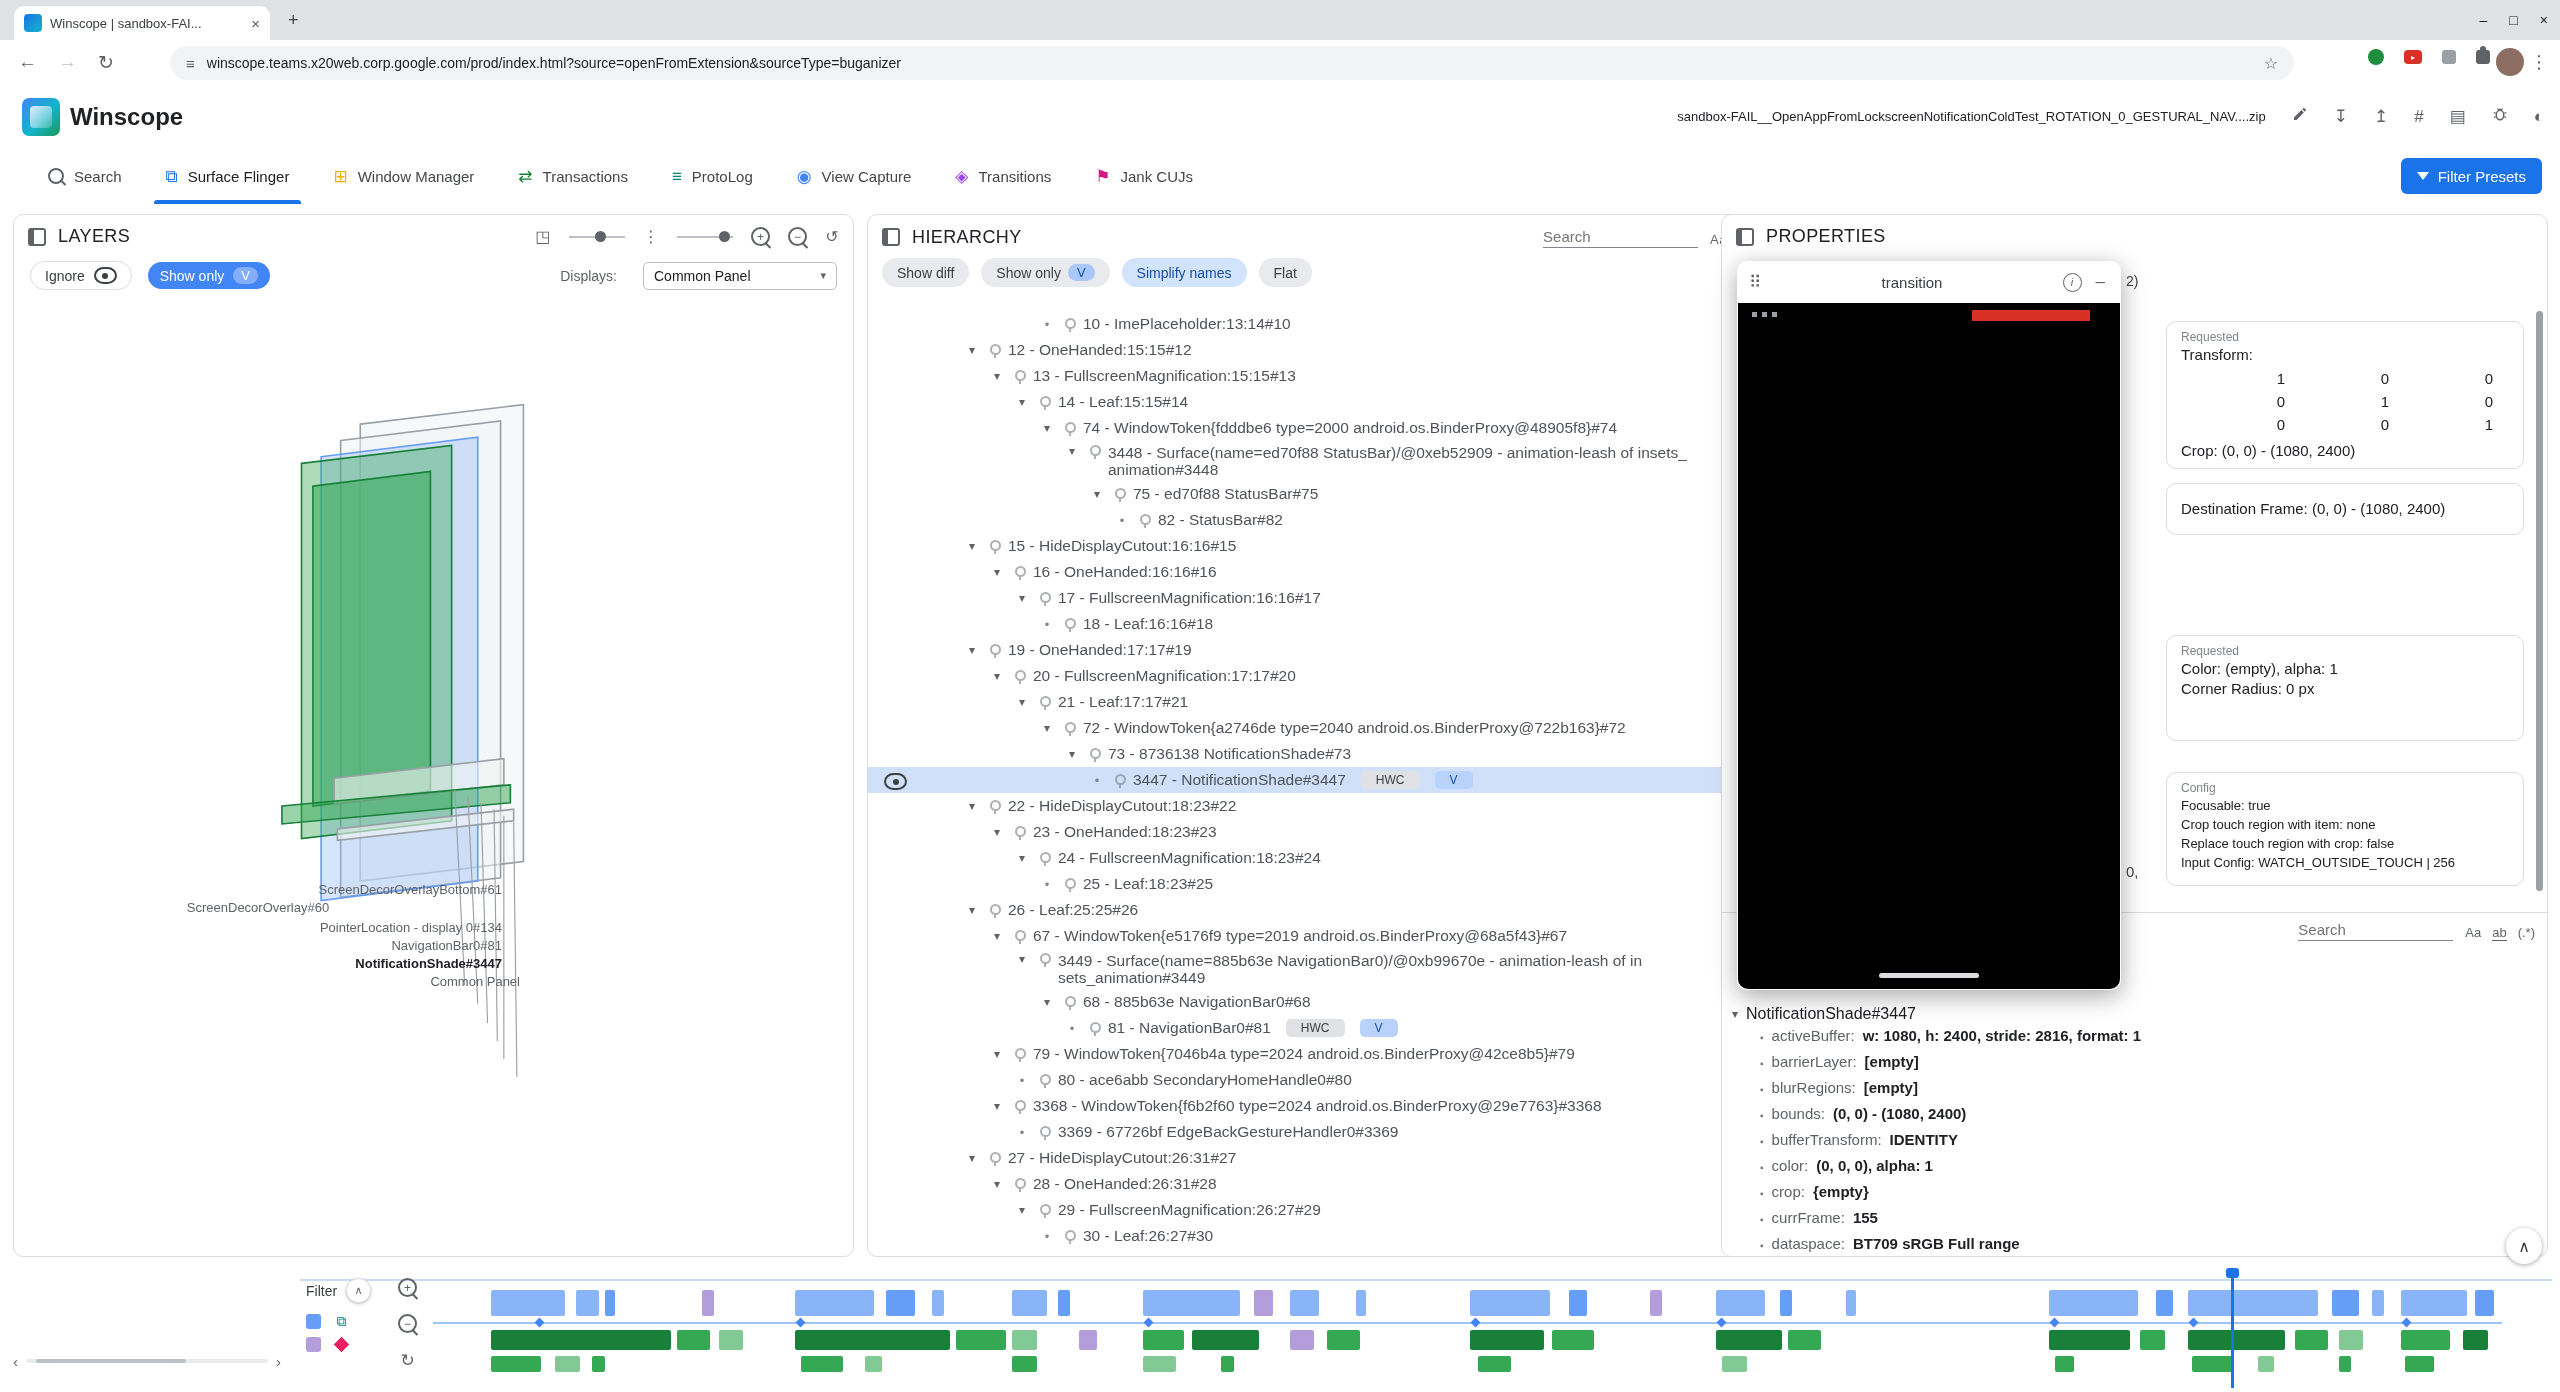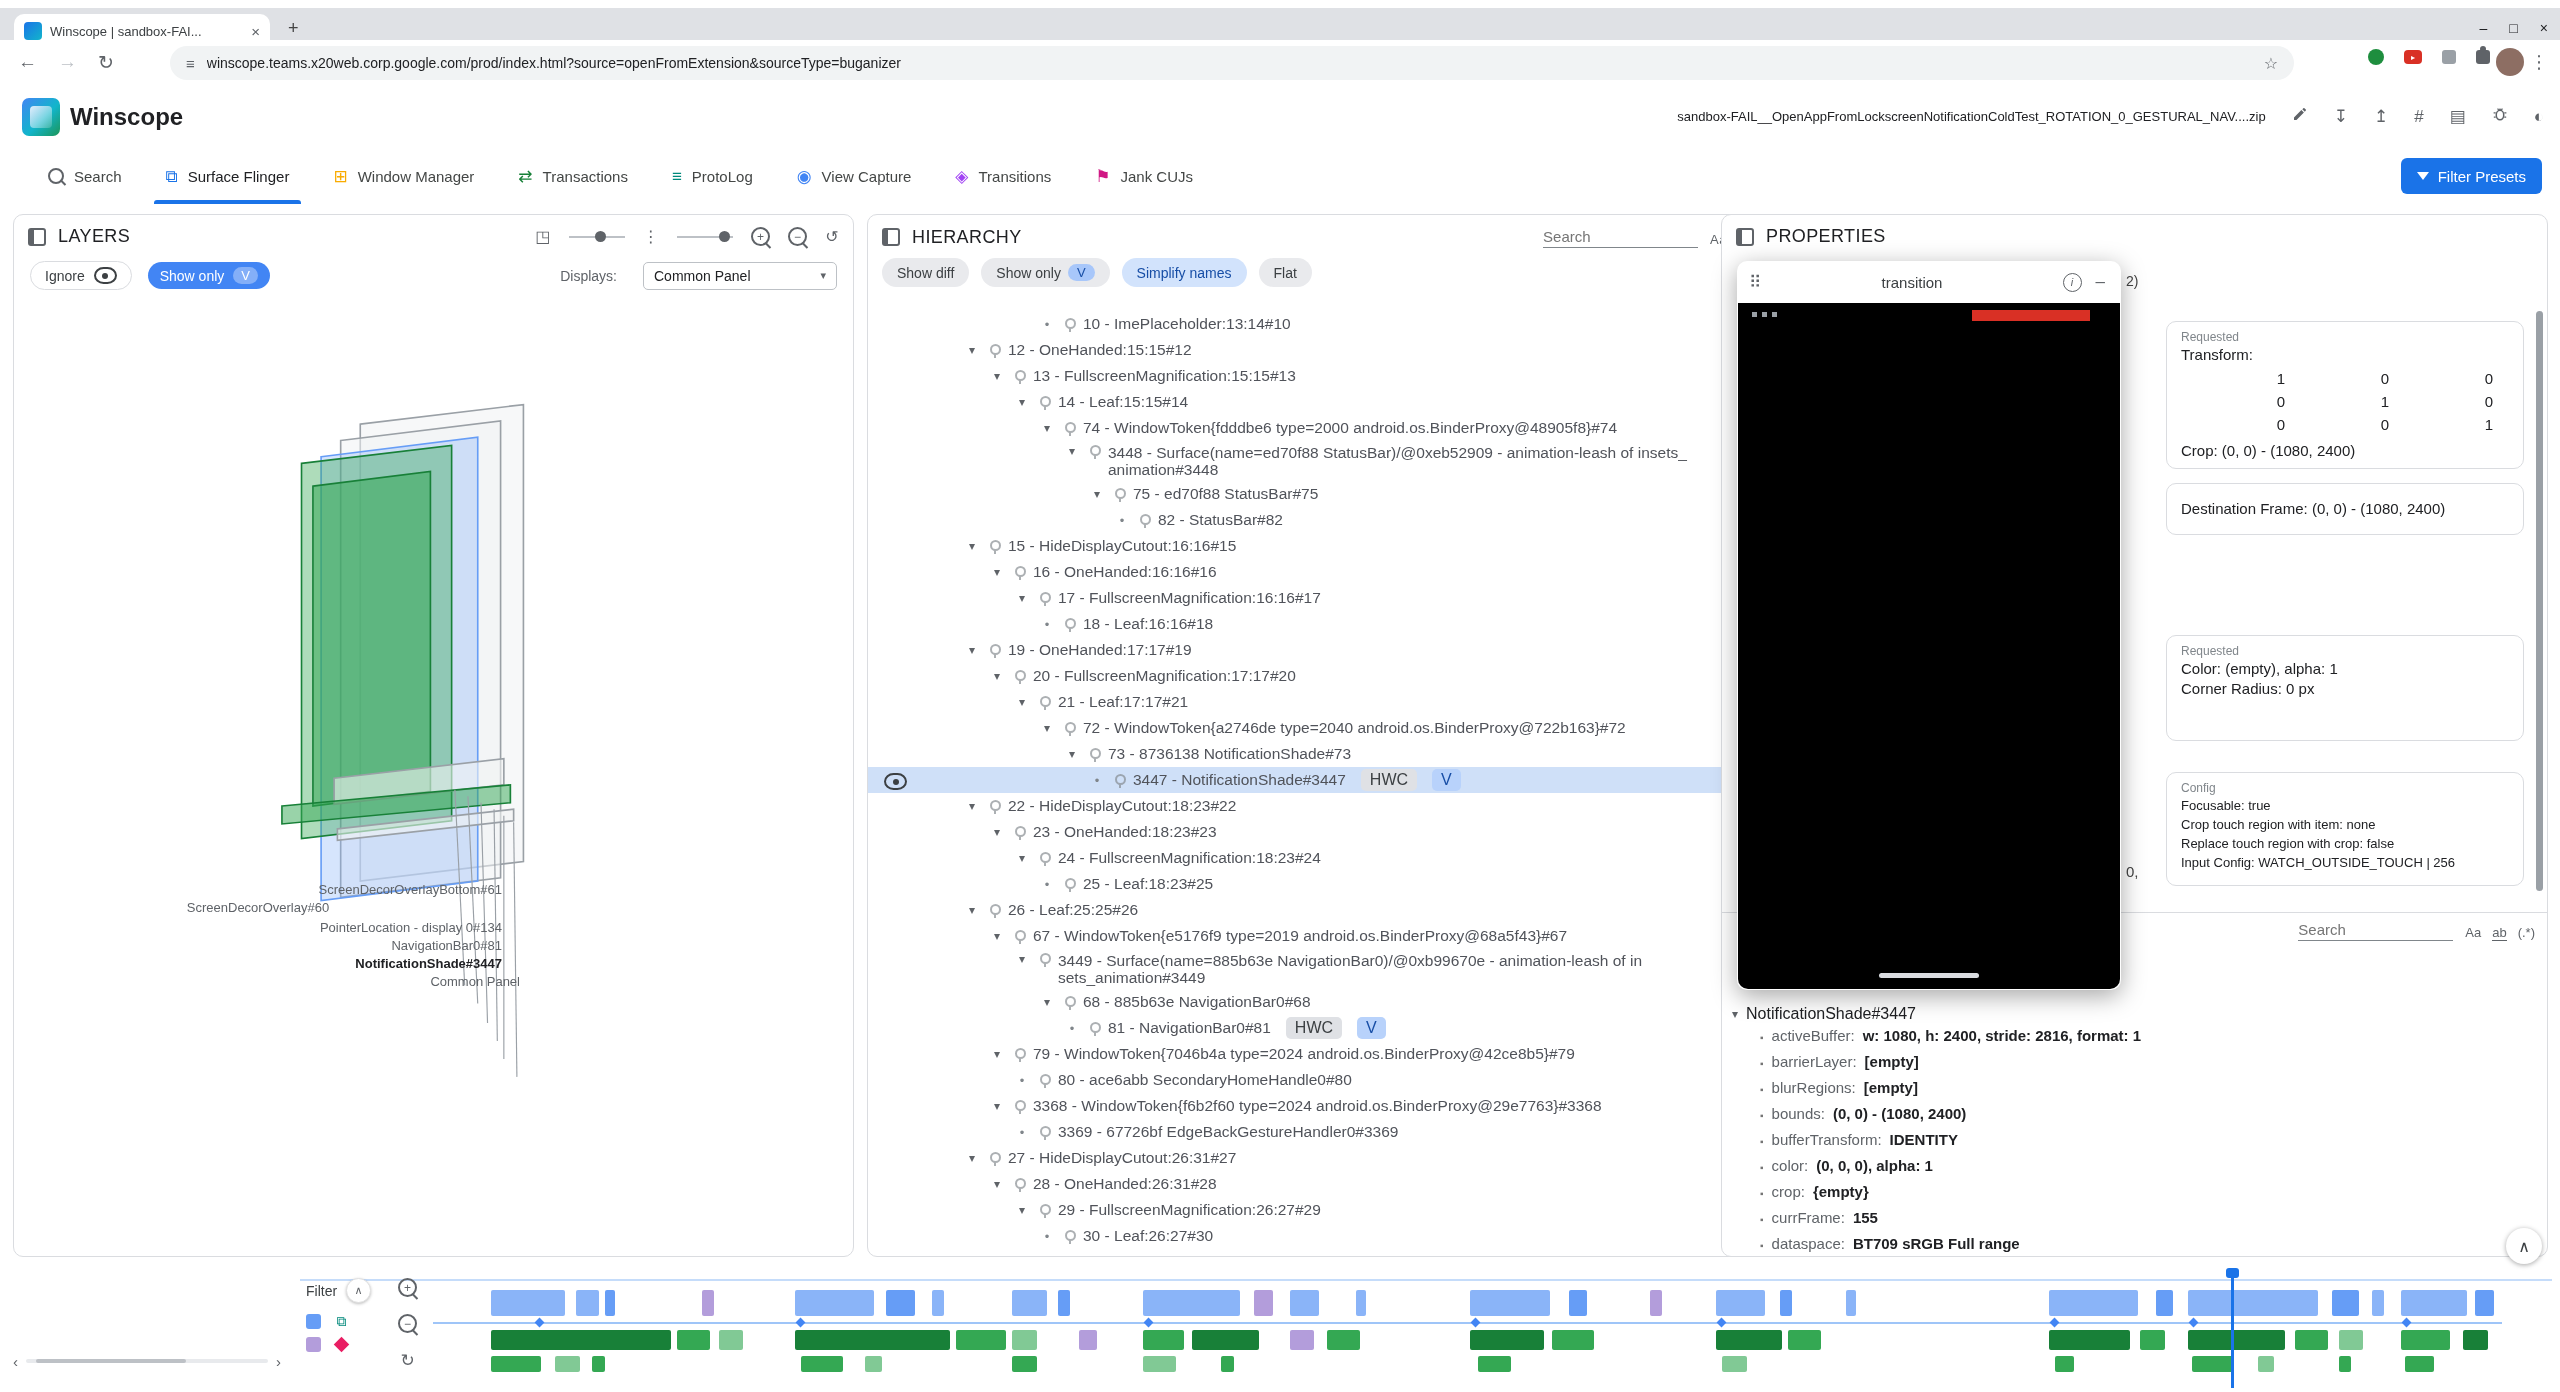--- a/index.html
+++ b/index.html
@@ -1,18 +1,18 @@
 <!DOCTYPE html>
 <html><head>
 <meta charset="utf-8">
 <style>
   html,body{margin:0;padding:0;background:#fff;}
   .page{position:relative;width:2560px;height:1392px;background:#fff;font-family:"Liberation Sans",sans-serif;overflow:hidden;}
   
-  .tabstrip{position:absolute;left:0;top:8px;width:2560px;height:40px;background:#dfe1e5;}
+  .tabstrip{position:absolute;left:0;top:0;width:2560px;height:40px;background:#dfe1e5;}
   .tab{position:absolute;left:14px;top:6px;width:256px;height:34px;background:#fff;border-radius:10px 10px 0 0;display:flex;align-items:center;gap:8px;padding:0 10px;box-sizing:border-box;}
   .favicon{width:18px;height:18px;border-radius:4px;background:linear-gradient(135deg,#1a73e8,#12b5cb);flex:none;}
   .tab-title{font-size:13px;color:#3c4043;white-space:nowrap;overflow:hidden;flex:1;}
   .tab-close{font-size:15px;color:#5f6368;flex:none;}
   .newtab{position:absolute;left:288px;top:10px;font-size:18px;color:#444;}
   .win-controls{position:absolute;right:12px;top:0;height:40px;display:flex;gap:22px;align-items:center;color:#202124;font-size:14px;}
   .urlrow{position:absolute;top:40px;left:0;width:2560px;height:46px;background:#fff;}
   .navbtn{position:absolute;top:11px;font-size:19px;color:#5f6368;}
   .navbtn.disabled{color:#bdc1c6;}
   .omnibox{position:absolute;left:170px;top:6px;width:2124px;height:34px;background:#f1f3f4;border-radius:17px;display:flex;align-items:center;gap:12px;padding:0 16px;box-sizing:border-box;}
@@ -87,21 +87,21 @@
   .h-chips{display:flex;gap:12px;padding:4px 14px 10px;}
   .chipg{background:#e9eaed;border-radius:17px;padding:6px 15px;font-size:14px;color:#3c4043;display:flex;align-items:center;gap:7px;}
   .chipg.selected{background:#d2e3fc;color:#174ea6;}
   .vbadge{background:#a8c7fa;border-radius:11px;padding:1px 9px;font-size:13px;color:#174ea6;}
   .tree{position:absolute;top:96px;left:0;right:12px;bottom:2px;overflow:hidden;font-size:15.5px;color:#50535a;}
   .tree-row{display:flex;align-items:center;gap:7px;height:26px;position:relative;white-space:nowrap;}
   .tree-row.selected{background:#cfe0f8;}
   .tree-row .arrow{width:16px;color:#5f6368;font-size:12px;text-align:center;flex:none;}
   .tree-row .arrow.leafdot{font-size:13px;color:#80868b;}
   .gutter-eye{position:absolute;left:16px;top:6px;}
-  .chip{font-size:16px;padding:2px 9px;border-radius:5px;margin-left:8px;flex:none;}
+  .chip{font-size:12px;padding:2px 15px;border-radius:5px;margin-left:8px;flex:none;}
   .chip-hwc{background:#dfe1e5;color:#3c4043;}
   .chip-v{background:#b8d2fb;color:#174ea6;}
   .tree-row.wraprow{height:auto;min-height:26px;white-space:normal;align-items:flex-start;padding-top:3px;padding-bottom:3px;}
   .tree-row.wraprow .ntext{white-space:normal;word-break:break-all;max-width:585px;line-height:17px;}
   .vscroll{position:absolute;border-radius:4px;background:#b0b3b7;}
   
   .clipped-txt{position:absolute;font-size:14px;color:#444;}
   .pbox{position:absolute;left:444px;width:358px;border:1px solid #dadce0;border-radius:10px;padding:8px 14px;box-sizing:border-box;font-size:15px;color:#202124;line-height:20px;}
   .sect{font-size:12px;color:#80868b;line-height:15px;}
   .mx{display:grid;grid-template-columns:repeat(3,104px);justify-items:end;row-gap:3px;margin:4px 0 6px;}

